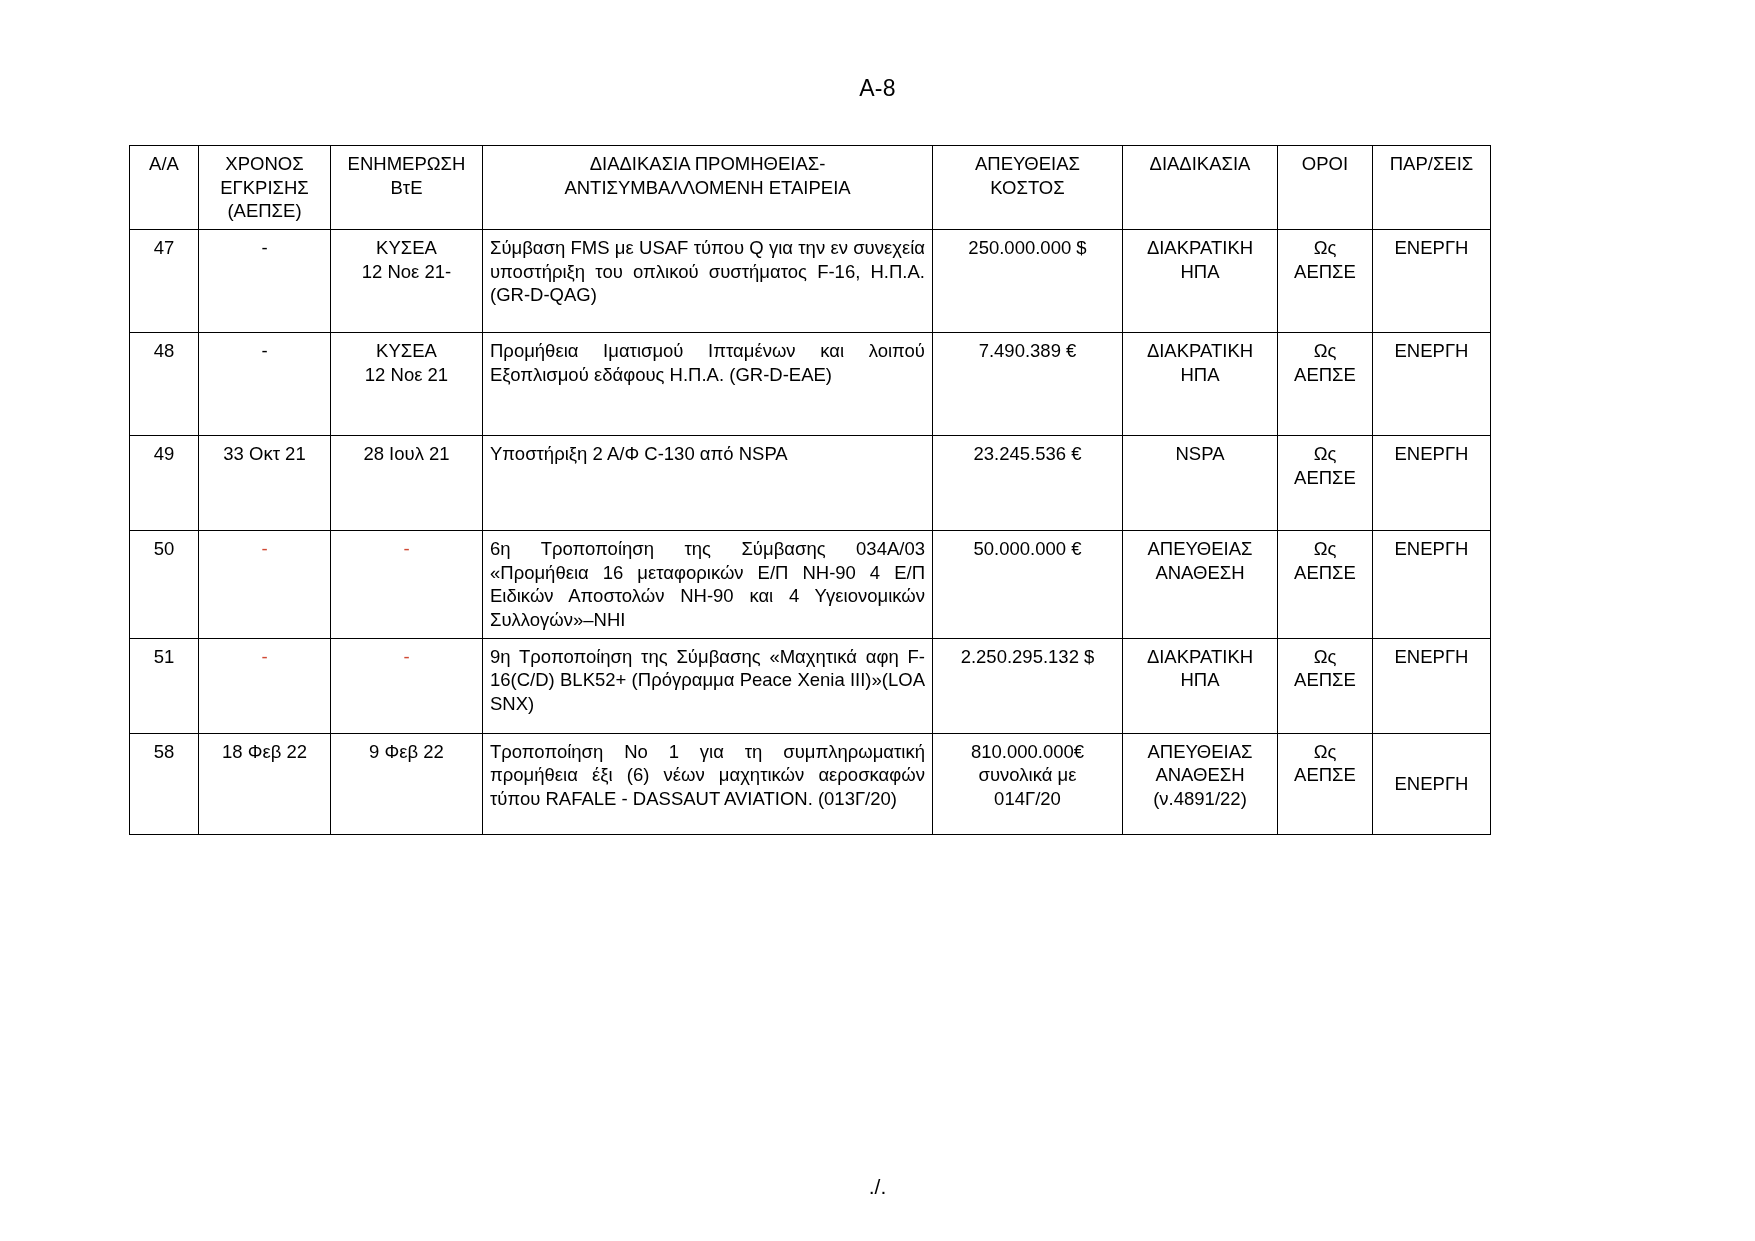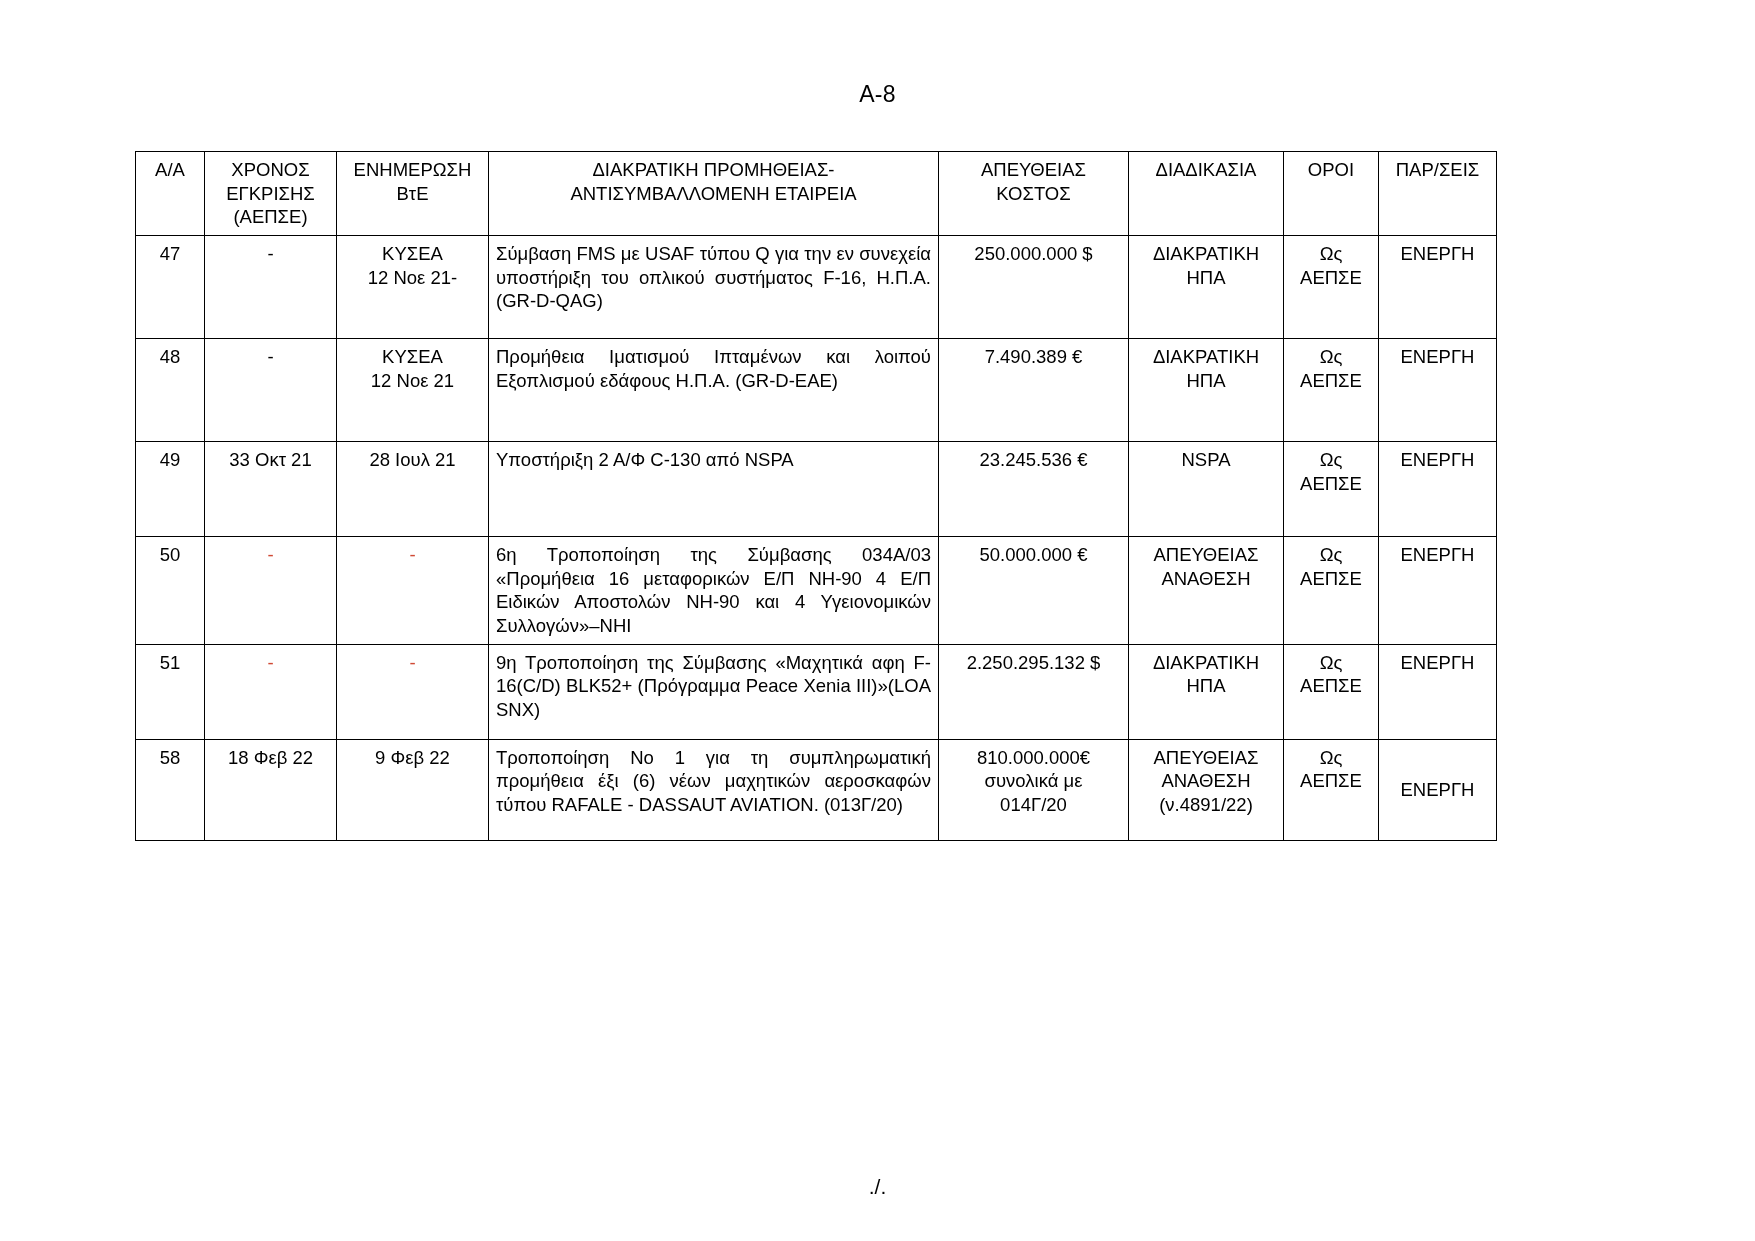--- a/index.html
+++ b/index.html
@@ -11,21 +11,21 @@
     width: 1755px;
     height: 1241px;
     font-family: "Liberation Sans", sans-serif;
     color: #000000;
     position: relative;
   }
   .page {
     width: 1755px;
     height: 1241px;
     box-sizing: border-box;
-    padding: 18px;
+    padding: 12px;
     position: relative;
   }
   .page-header {
     text-align: center;
     font-size: 23px;
     padding-top: 63px;
     letter-spacing: 0.3px;
   }
   .table-wrap {
     margin: 43px 117px 0 117px;
@@ -140,21 +140,21 @@
           <th>
             <span class="two-line">ΧΡΟΝΟΣ</span>
             <span class="two-line">ΕΓΚΡΙΣΗΣ</span>
             <span class="two-line">(ΑΕΠΣΕ)</span>
           </th>
           <th>
             <span class="two-line">ΕΝΗΜΕΡΩΣΗ</span>
             <span class="two-line">ΒτΕ</span>
           </th>
           <th>
-            <span class="two-line">ΔΙΑΚΡΑΤΙΚΗ ΠΡΟΜΗΘΕΙΑΣ-</span>
+            <span class="two-line">ΔΙΑΔΙΚΑΣΙΑ ΠΡΟΜΗΘΕΙΑΣ-</span>
             <span class="two-line">ΑΝΤΙΣΥΜΒΑΛΛΟΜΕΝΗ ΕΤΑΙΡΕΙΑ</span>
           </th>
           <th>
             <span class="two-line">ΑΠΕΥΘΕΙΑΣ</span>
             <span class="two-line">ΚΟΣΤΟΣ</span>
           </th>
           <th>
             <span>ΔΙΑΔΙΚΑΣΙΑ</span>
           </th>
           <th>

